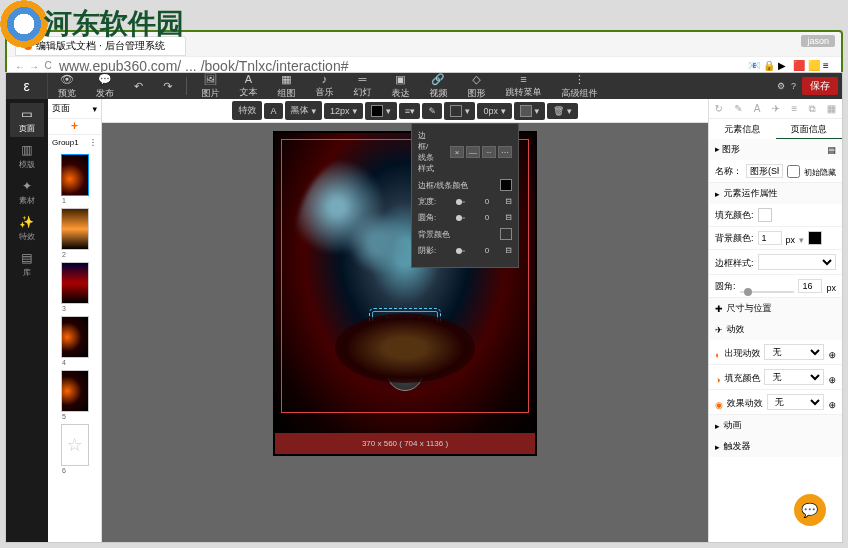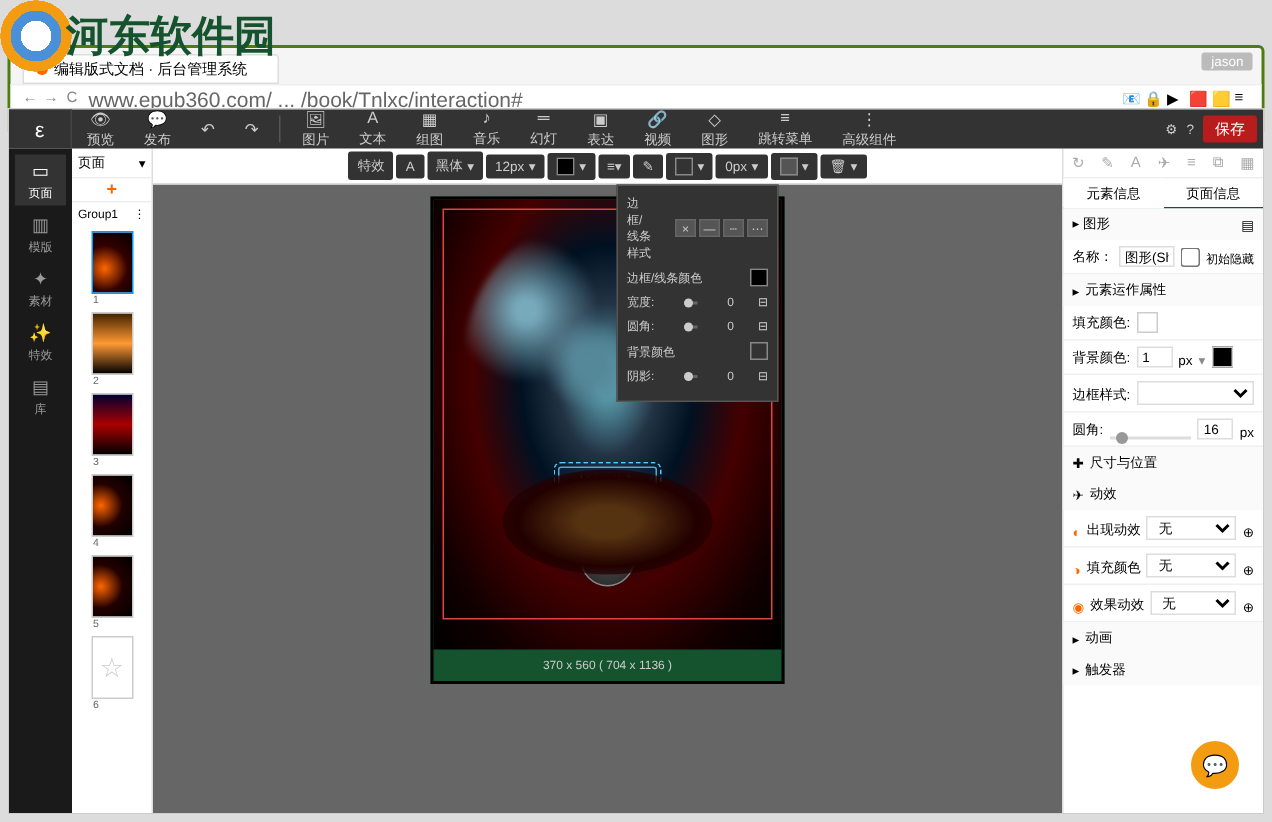--- a/index.html
+++ b/index.html
@@ -41,21 +41,21 @@
 .t1{background:radial-gradient(circle at 30% 60%,#f60,#300,#000)}
 .t2{background:linear-gradient(#420,#f93,#000)}
 .t3{background:linear-gradient(#003,#a00,#000)}
 .t4,.t5{background:radial-gradient(circle at 20% 50%,#f60,#200,#000)}
 .t6{background:#fff;display:flex;align-items:center;justify-content:center;color:#ccc;font-size:18px}
 .canvas{flex:1;background:#666;display:flex;flex-direction:column;align-items:center;position:relative;overflow:hidden}
 .secbar{height:24px;width:100%;background:#fff;border-bottom:1px solid #ddd;display:flex;align-items:center;justify-content:center;gap:2px;font-size:9px}
 .sbtn{background:#333;color:#ccc;padding:3px 6px;border-radius:2px;display:flex;align-items:center;gap:3px}
 .sbtn.dk{background:#333}
 .sswatch{width:12px;height:12px;border:1px solid #888}
-.cstage{margin-top:8px;width:236px;background:#14532d;position:relative;border:2px solid #000}
+.cstage{margin-top:8px;width:264px;background:#7f1d1d;position:relative;border:2px solid #000}
 .cart{width:100%;height:300px;background:radial-gradient(ellipse at 50% 40%,#5899aa 5%,#234 20%,#012 35%,#400 55%,#100 80%,#000);position:relative;overflow:hidden}
 .cart::before{content:"";position:absolute;top:20px;left:20px;width:140px;height:180px;background:radial-gradient(circle at 30% 30%,#7ab 5%,transparent 30%),radial-gradient(circle at 60% 50%,#589 8%,transparent 25%);border-radius:50%;filter:blur(2px)}
 .cart::after{content:"";position:absolute;bottom:50px;left:50%;transform:translateX(-50%);width:140px;height:70px;border-radius:50%;background:radial-gradient(ellipse,#531 20%,#200 60%,transparent)}
 .selbox{position:absolute;top:6px;left:6px;right:6px;bottom:20px;border:1px solid #d44}
 .ctabtn{position:absolute;bottom:100px;left:50%;transform:translateX(-50%);border:1px solid #5ac;padding:3px 12px;color:#aef;font-size:10px;background:rgba(0,40,60,.3);border-radius:2px}
 .ctabtn.sel2{outline:1px dashed #5cf;outline-offset:2px}
 .fprint{position:absolute;bottom:42px;left:50%;transform:translateX(-50%);width:36px;height:36px;border-radius:50%;border:1px solid #888;background:radial-gradient(circle,#444 20%,#222)}
 .cdim{font-size:8px;color:#ccc;text-align:center;padding:6px}
 .popup{position:absolute;top:24px;left:50%;transform:translateX(6px);width:108px;background:#333;border:1px solid #555;padding:6px;font-size:8px;color:#ccc;z-index:5}
 .prow{display:flex;align-items:center;justify-content:space-between;margin-bottom:5px;gap:16px}

